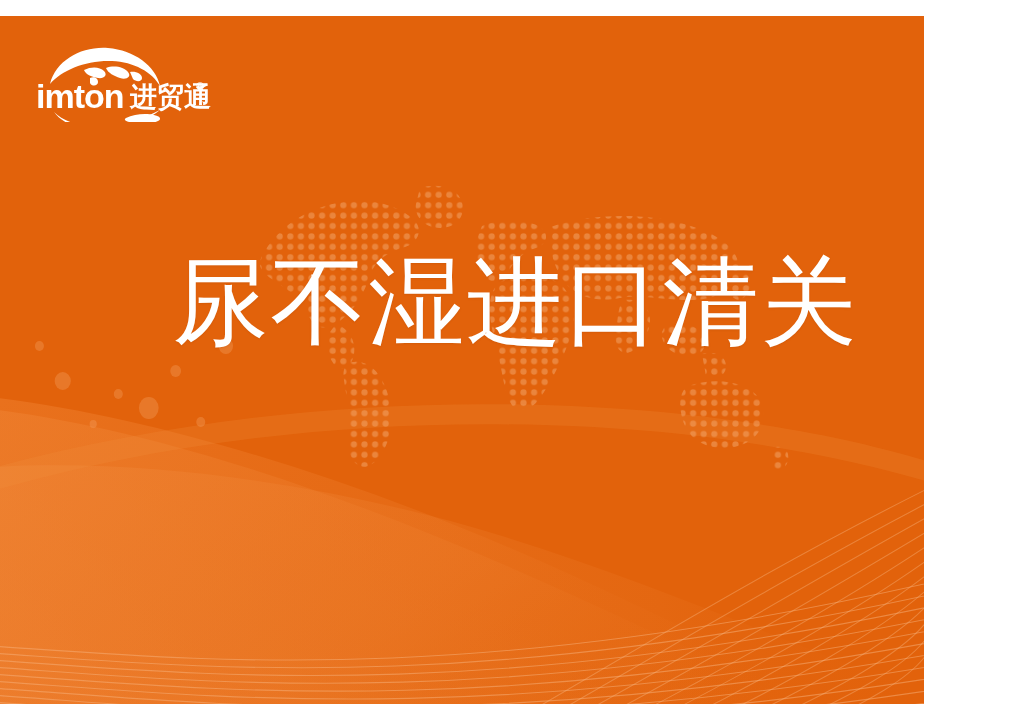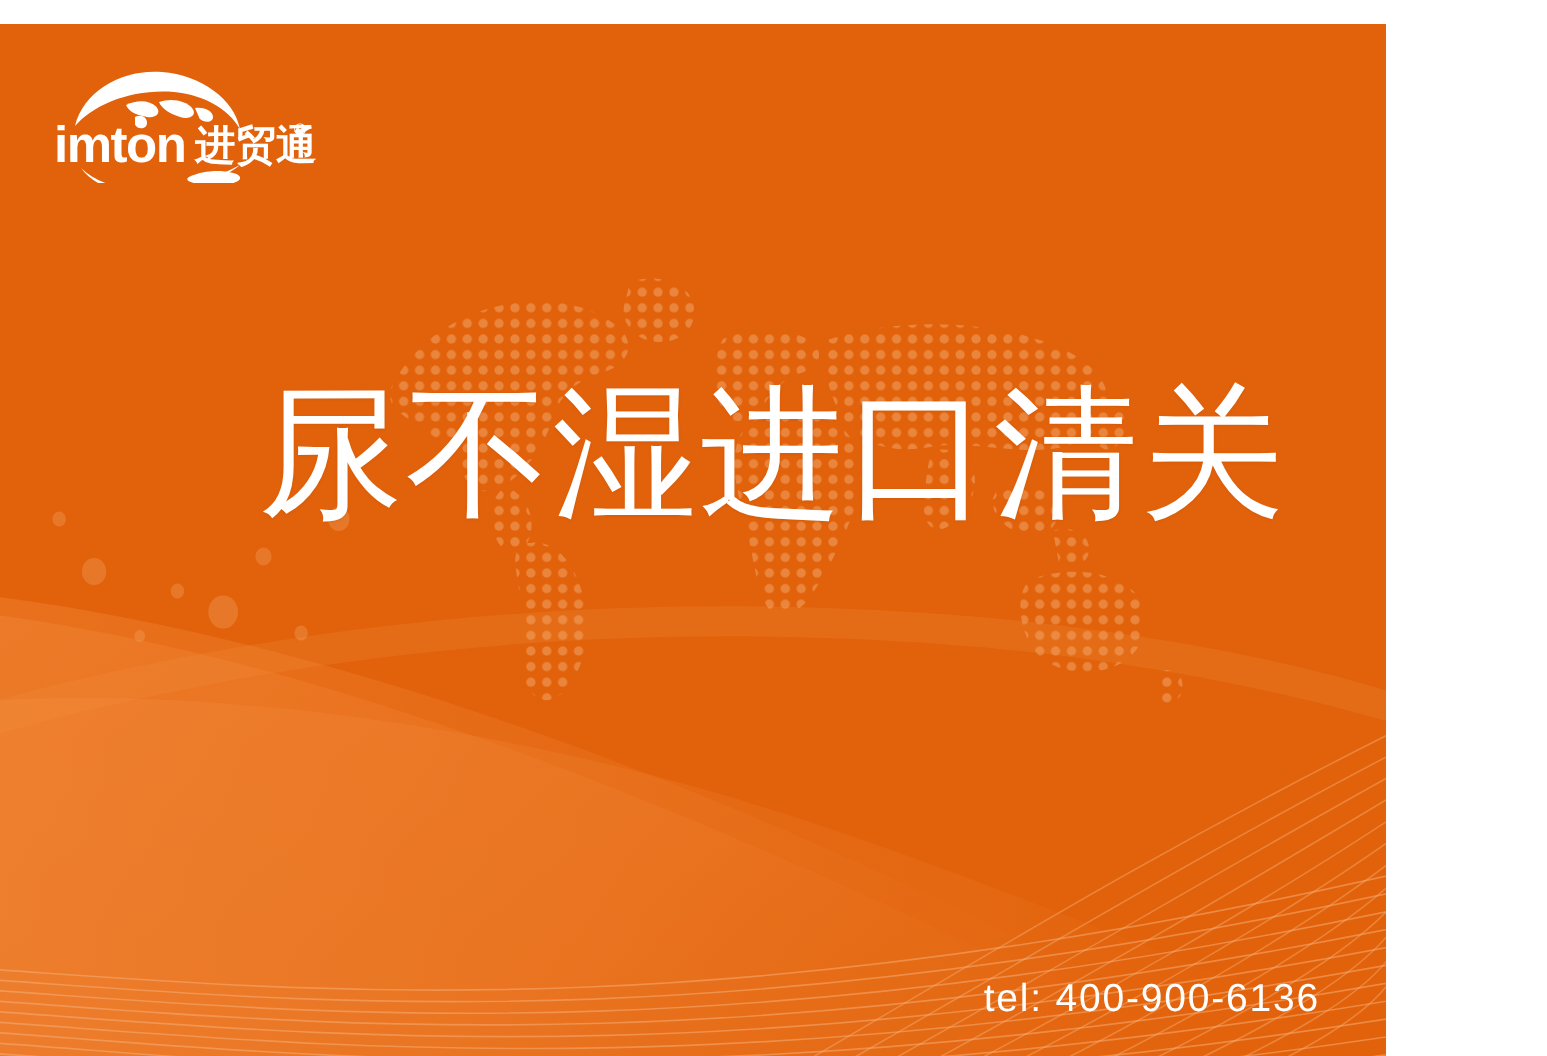--- a/index.html
+++ b/index.html
@@ -240,15 +240,14 @@
         <path d="M 92,76 C 100,72 112,71 120,73 C 126,74 128,77 124,79
                  C 118,82 106,83 98,81 C 92,79 89,78 92,76 Z" fill="#ffffff"></path>
       </g>
     </svg>
   </div>
 
   <div id="headline">
     <span class="line">尿不湿进口清关</span>
   </div>
 
-  <div id="tel">tel: 400-900-6136</div>
 
 </div>
 
 </body></html>

